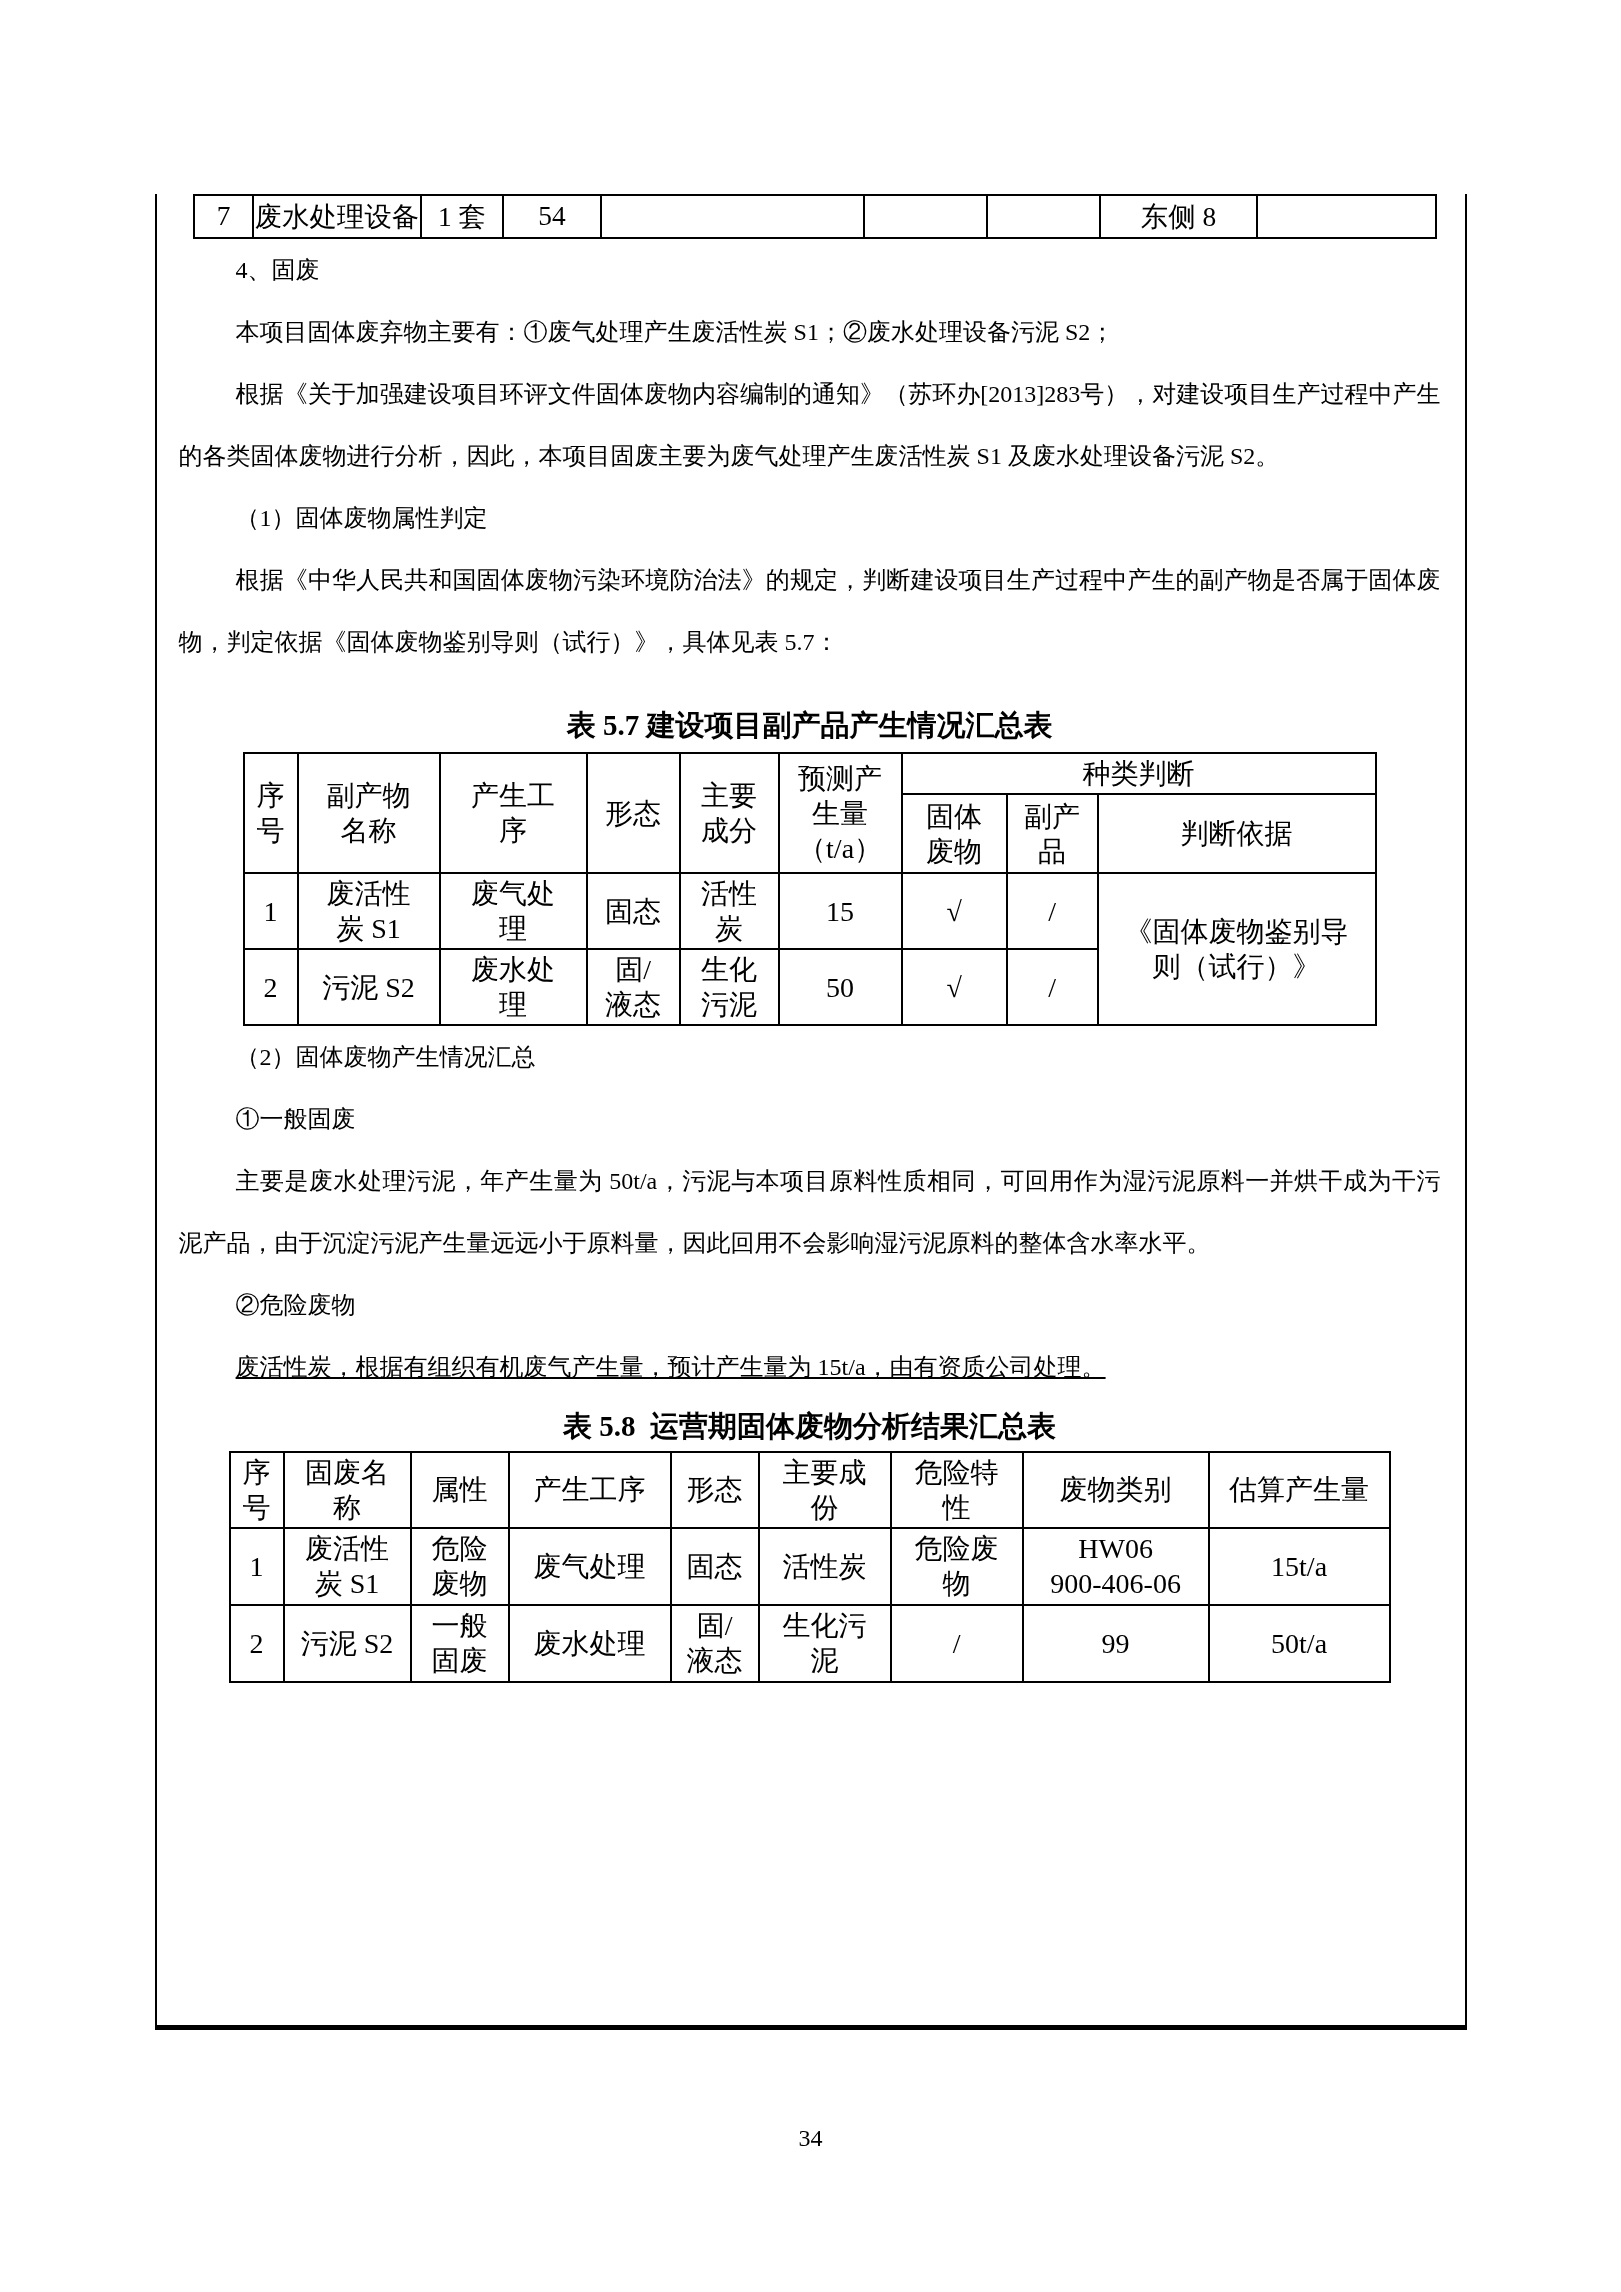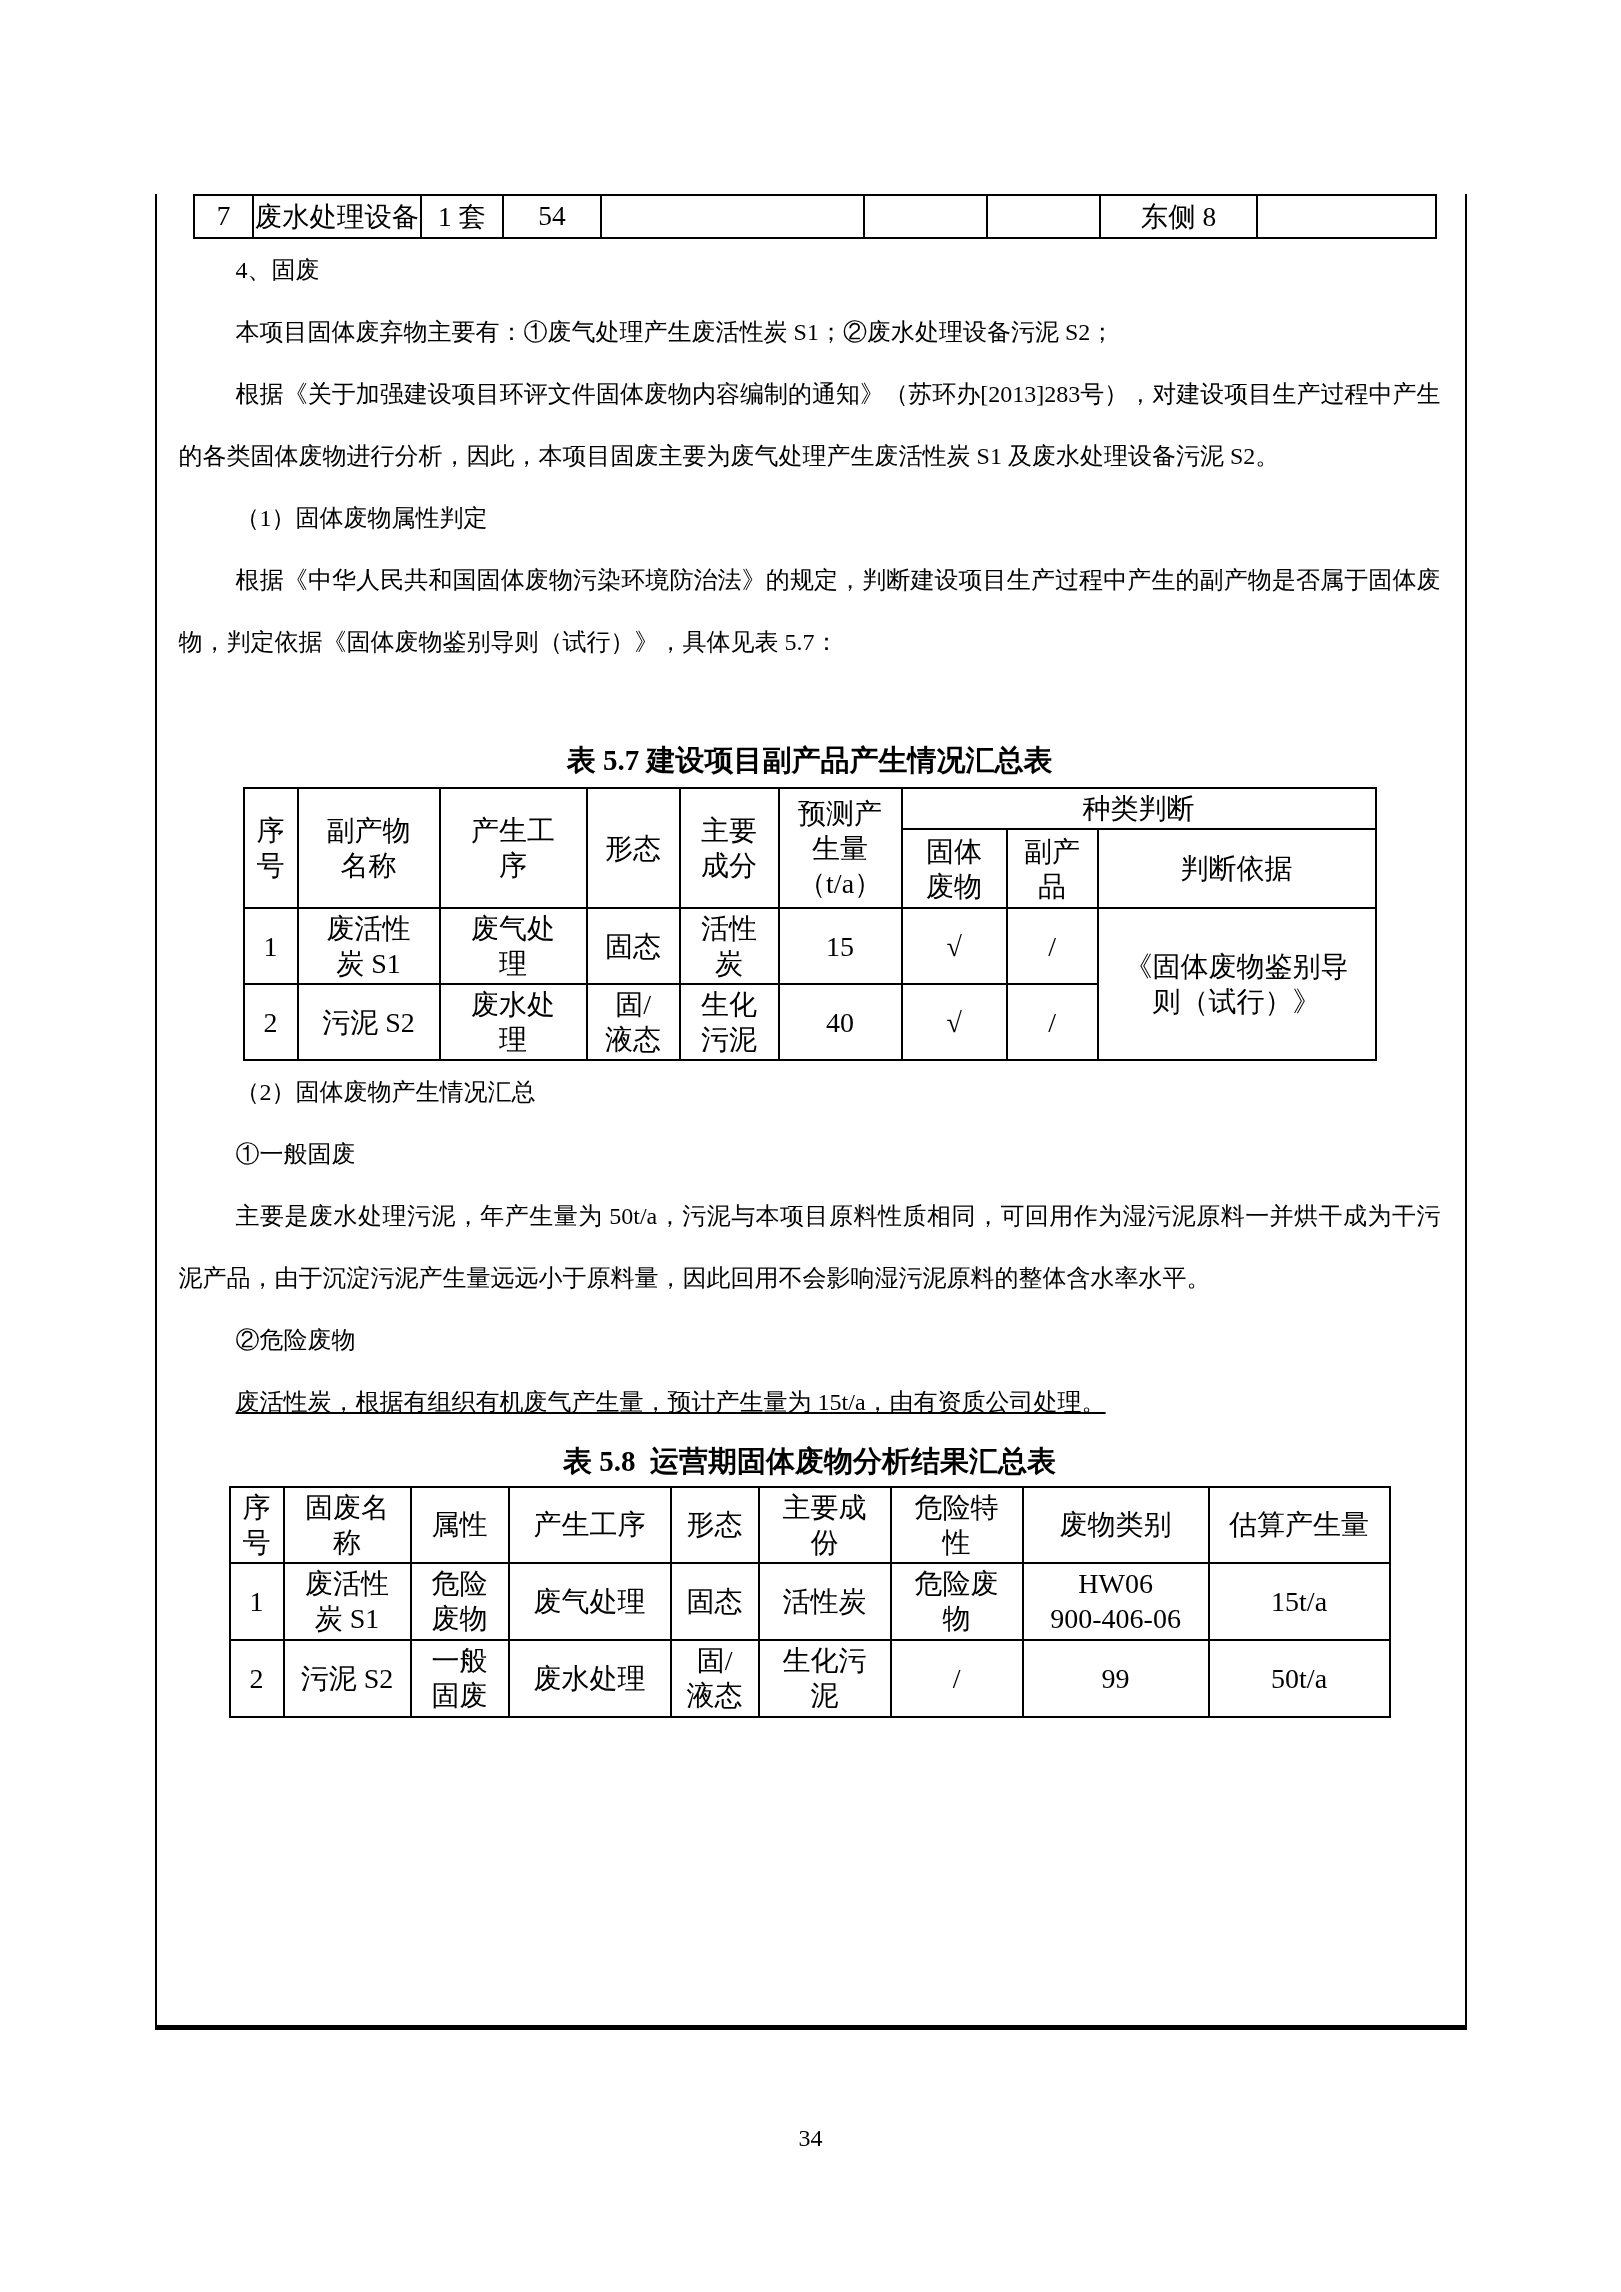--- a/index.html
+++ b/index.html
@@ -46,21 +46,21 @@
   }
   p.body { text-align:justify; }
   .tbl-title {
     margin:0;
     font-size:29px;
     font-weight:bold;
     text-align:center;
     line-height:49px;
     white-space:pre-wrap;
   }
-  .tbl-title.t57t { margin-top:63px; margin-bottom:2px; }
+  .tbl-title.t57t { margin-top:28px; margin-bottom:2px; }
   .tbl-title.t58t { margin-top:3.9px; }
   table.data {
     border-collapse:collapse;
     table-layout:fixed;
     border:2.9px solid #000;
     font-size:28px;
   }
   table.data td {
     border:2px solid #000;
     text-align:center;
@@ -180,21 +180,21 @@
         </tr>
         <tr class="t57-row">
           <td>2</td>
           <td>污泥 S2</td>
           <td>废水处
 理</td>
           <td>固/
 液态</td>
           <td>生化
 污泥</td>
-          <td>40</td>
+          <td>50</td>
           <td>√</td>
           <td>/</td>
         </tr>
       </tbody>
         </table>
 
       <p class="head sub2">（2）固体废物产生情况汇总</p>
       <p class="head">①一般固废</p>
       <p class="body">主要是废水处理污泥，年产生量为 50t/a，污泥与本项目原料性质相同，可回用作为湿污泥原料一并烘干成为干污泥产品，由于沉淀污泥产生量远远小于原料量，因此回用不会影响湿污泥原料的整体含水率水平。</p>
       <p class="head">②危险废物</p>

